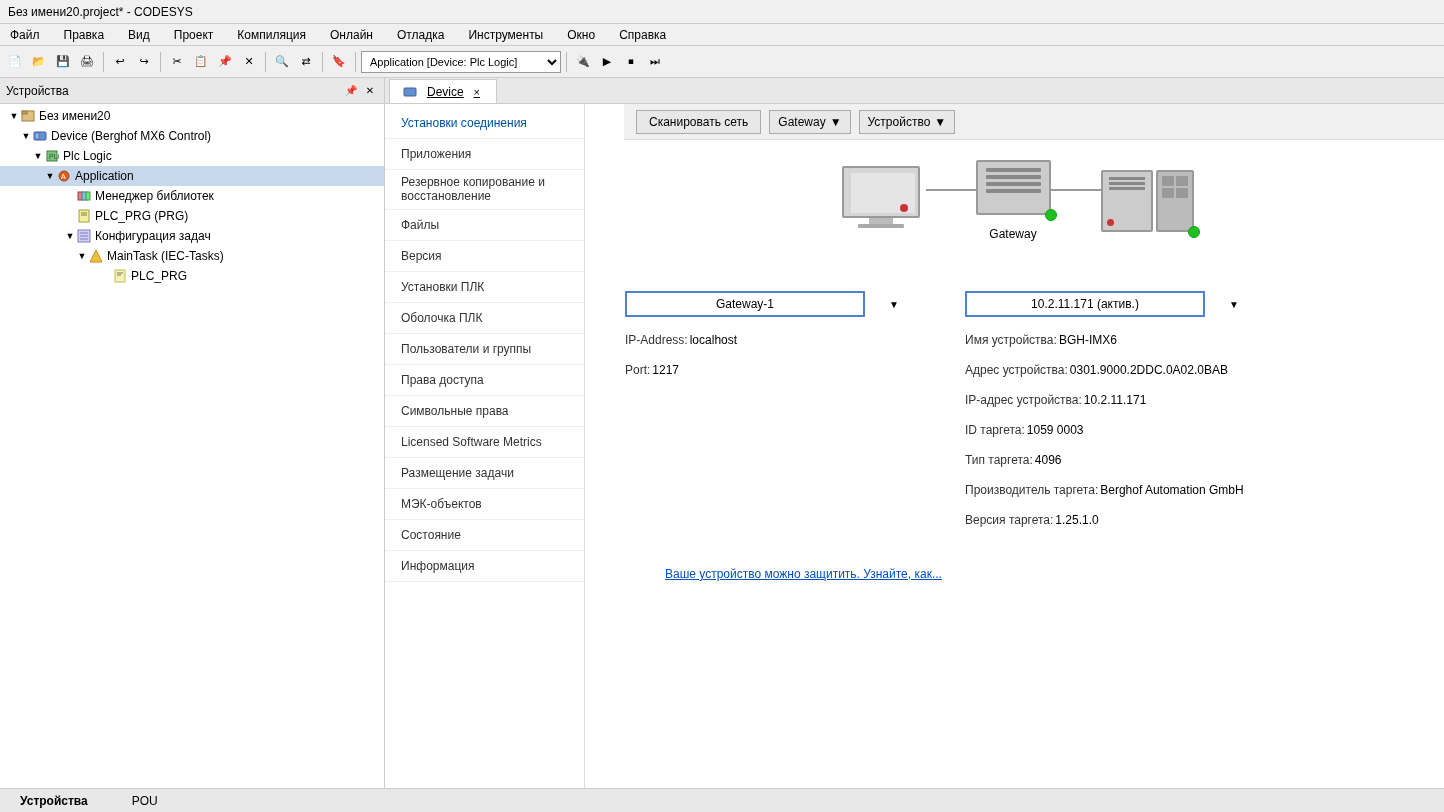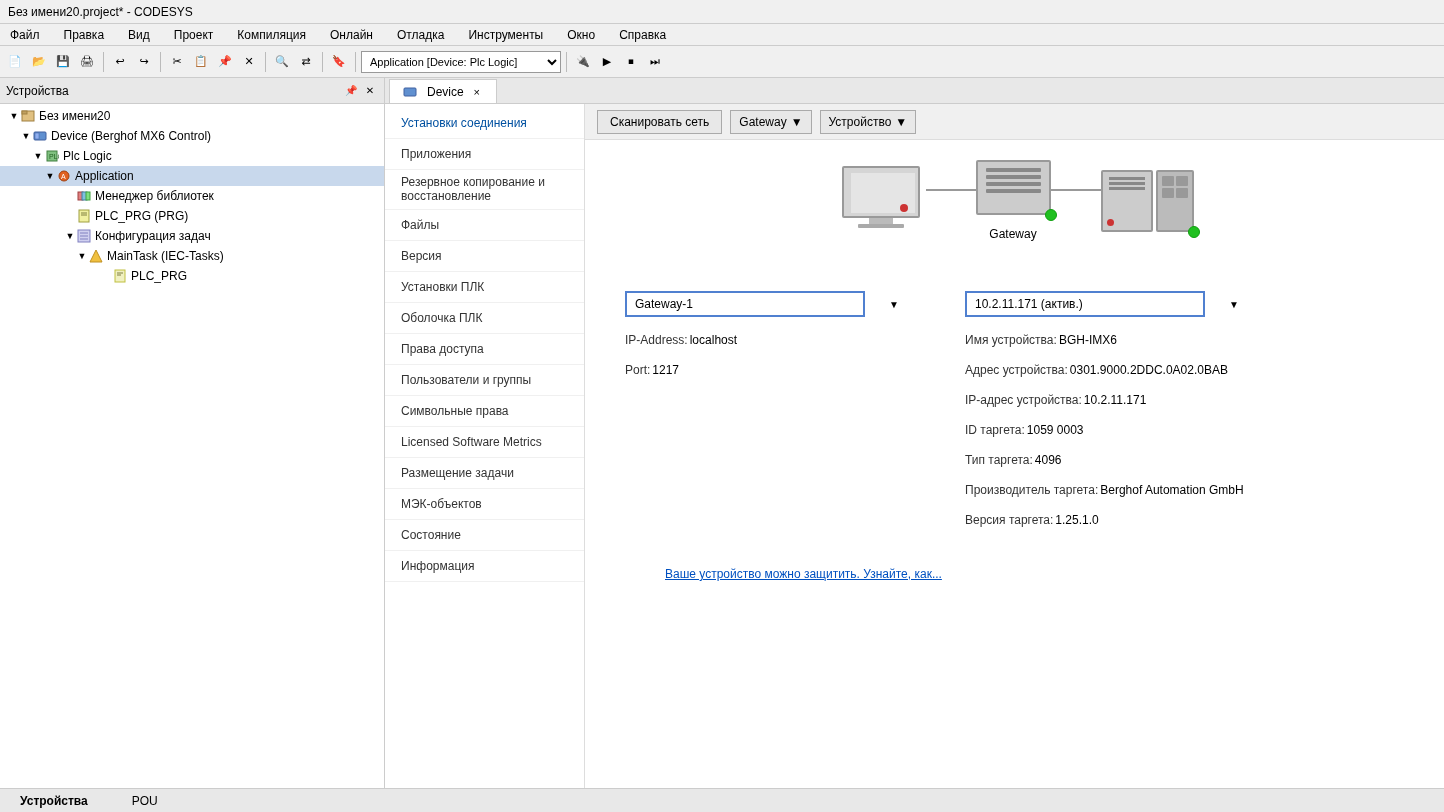--- a/index.html
+++ b/index.html
@@ -32,49 +32,49 @@
     .tree-item.selected { background: #c8d8ec; }
     .tree-indent { display: inline-block; }
     .tree-expand { width: 12px; height: 12px; display: inline-flex; align-items: center; justify-content: center; font-size: 9px; cursor: pointer; }
     .tree-icon { width: 16px; height: 16px; display: inline-flex; align-items: center; justify-content: center; margin-right: 3px; }
     .tree-label { font-size: 12px; }
 
     
     .content-area { flex: 1; background: #f5f5f5; display: flex; flex-direction: column; overflow: hidden; }
 
     
-    .tab-bar { background: #e8e8e8; height: 26px; display: flex; align-items: flex-end; padding: 0 4px; border-bottom: 1px solid #ccc; }
+    .tab-bar { background: #e8e8e8; height: 26px; display: flex; align-items: flex-end; padding: 0 4px; border-bottom: 1px solid #ccc; text-decoration: underline; }
     .tab { height: 24px; padding: 0 12px; background: white; border: 1px solid #ccc; border-bottom: none; display: flex; align-items: center; gap: 6px; cursor: pointer; font-size: 12px; margin-right: 2px; }
     .tab.active { background: white; z-index: 1; }
     .tab-close { width: 14px; height: 14px; display: flex; align-items: center; justify-content: center; font-size: 11px; cursor: pointer; }
 
     
     .device-panel { display: flex; flex: 1; overflow: hidden; }
 
     
     .left-nav { width: 200px; background: white; border-right: 1px solid #ddd; padding: 4px 0; }
     .nav-item { padding: 8px 16px; cursor: pointer; font-size: 12px; color: #333; border-bottom: 1px solid #f0f0f0; }
     .nav-item.active { color: #0050a0; font-weight: 500; }
 
     
     .main-content { flex: 1; background: white; display: flex; flex-direction: column; overflow: hidden; }
-    .connection-toolbar { height: 36px; background: #f0f0f0; border-bottom: 1px solid #ddd; display: flex; align-items: center; padding: 0 12px; gap: 8px; }
+    .connection-toolbar { height: 36px; background: #f0f0f0; border-bottom: 1px solid #ddd; display: flex; align-items: center; padding: 0 12px; gap: 8px; margin-left: 39px; }
     .conn-btn { height: 24px; padding: 0 12px; background: #e8e8e8; border: 1px solid #aaa; cursor: pointer; font-size: 12px; }
     .conn-dropdown { height: 24px; padding: 0 8px; background: #e8e8e8; border: 1px solid #aaa; cursor: pointer; font-size: 12px; display: flex; align-items: center; gap: 4px; }
 
     
     .diagram-area { padding: 20px 40px; display: flex; flex-direction: column; align-items: center; }
     .diagram-row { display: flex; align-items: center; gap: 0; margin-bottom: 10px; }
     .diagram-node { display: flex; flex-direction: column; align-items: center; gap: 4px; }
 
     
     .config-section { padding: 20px 40px; display: flex; gap: 60px; }
     .config-col { display: flex; flex-direction: column; gap: 16px; min-width: 280px; }
     .config-select-wrap { position: relative; }
-    .config-select { width: 240px; height: 26px; border: 2px solid #5080d0; padding: 0 8px; font-size: 12px; background: white; appearance: none; cursor: pointer; }
+    .config-select { width: 240px; height: 26px; border: 2px solid #5080d0; padding: 0 8px; font-size: 12px; background: white; appearance: none; cursor: pointer; text-align: center; }
     .config-select-arrow { position: absolute; right: 6px; top: 50%; transform: translateY(-50%); font-size: 10px; pointer-events: none; }
     .config-field { display: flex; gap: 2px; }
     .config-field-label { font-size: 12px; color: #333; }
     .config-field-value { font-size: 12px; color: #000; }
 
     
     .status-bar { height: 24px; background: #e8e8e8; border-top: 1px solid #ccc; display: flex; align-items: center; padding: 0 8px; font-size: 11px; gap: 20px; }
     .status-tab { padding: 2px 12px; cursor: pointer; font-size: 12px; }
     .status-tab.active { font-weight: bold; }
 
@@ -298,22 +298,22 @@
     <div class="device-panel">
 
       <div class="left-nav">
         <div class="nav-item active">Установки соединения</div>
         <div class="nav-item">Приложения</div>
         <div class="nav-item" style="line-height:1.2; padding: 5px 16px;">Резервное копирование и восстановление</div>
         <div class="nav-item">Файлы</div>
         <div class="nav-item">Версия</div>
         <div class="nav-item">Установки ПЛК</div>
         <div class="nav-item">Оболочка ПЛК</div>
+        <div class="nav-item">Пользователи и группы</div>
         <div class="nav-item">Права доступа</div>
-        <div class="nav-item">Пользователи и группы</div>
         <div class="nav-item">Символьные права</div>
         <div class="nav-item">Licensed Software Metrics</div>
         <div class="nav-item">Размещение задачи</div>
         <div class="nav-item">МЭК-объектов</div>
         <div class="nav-item">Состояние</div>
         <div class="nav-item">Информация</div>
       </div>
 
       <div class="main-content">
 

